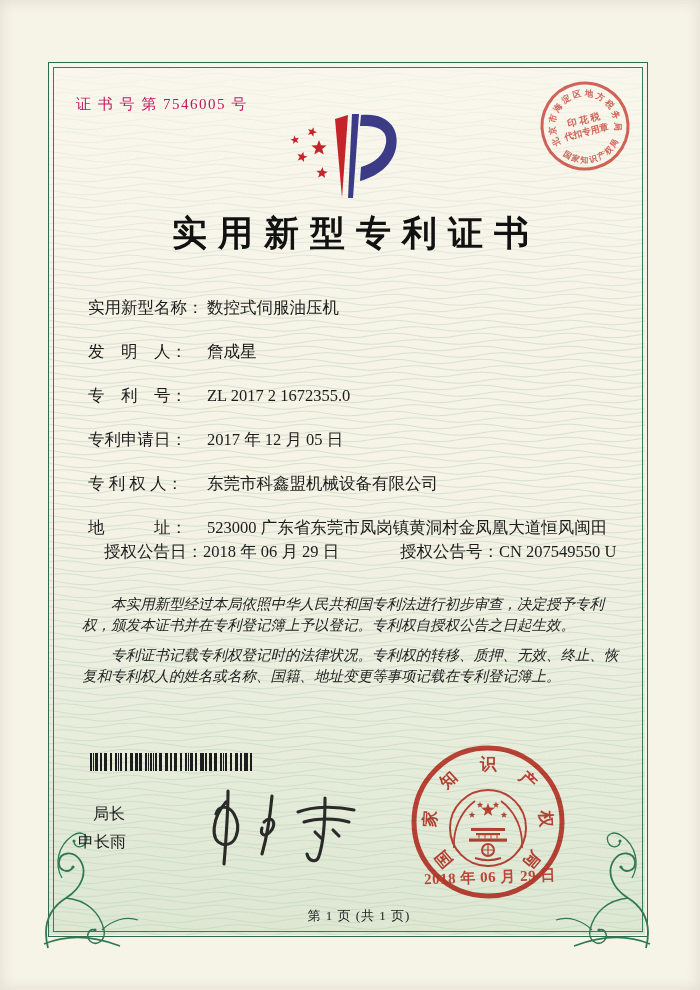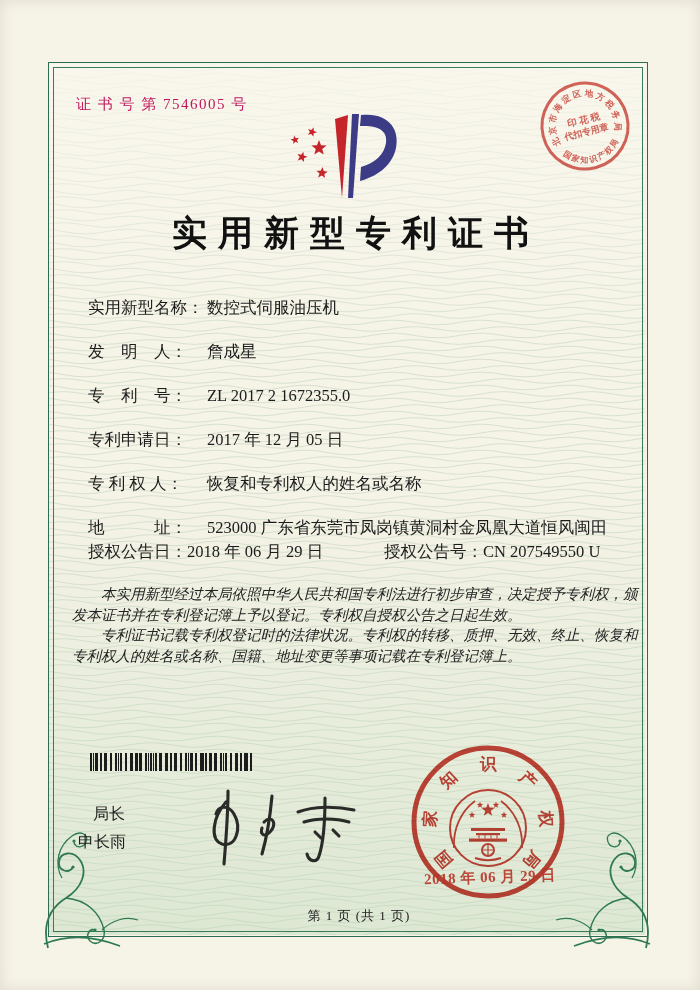--- a/index.html
+++ b/index.html
@@ -14,23 +14,23 @@
                    linear-gradient(0deg,rgba(183,214,180,.4) 0%,rgba(183,214,180,0) 52%);}
   .cert-no{left:76px;top:95px;font-size:15px;letter-spacing:1.5px;color:#be185d;}
   .title{left:48px;top:210px;width:598px;text-align:center;font-size:35px;font-weight:600;
          letter-spacing:11px;padding-left:18px;box-sizing:border-box;color:#111;}
   .fields{left:88px;top:296px;right:66px;font-size:16.5px;}
   .row{margin-bottom:21px;line-height:23px;white-space:nowrap;font-family:Liberation Serif, serif;}
   .row .lab{display:inline-block;min-width:119px;vertical-align:top;}
   .row.addr{display:flex;white-space:normal;margin-bottom:0;}
   .row.addr .val2div{flex:1;}
   .grant-row{display:flex;margin-top:2px;white-space:nowrap;}
-  .grant-left{width:296px;}
+  .grant-left{width:296px;margin-left:16px;}
   .paras{left:72px;top:584px;right:62px;font-size:14.5px;line-height:20.5px;font-style:italic;color:#222;}
-  .paras p{margin:0;text-indent:2em;font-style:italic;}
+  .paras p{margin:10px;text-indent:2em;font-style:italic;}
   .barcode{left:90px;top:753px;width:162px;height:18px;
     background-image:
       repeating-linear-gradient(90deg,#1c1c1c 0 2px,transparent 2px 5px),
       repeating-linear-gradient(90deg,#1c1c1c 0 1px,transparent 1px 7px),
       repeating-linear-gradient(90deg,transparent 0 3px,#1c1c1c 3px 4px,transparent 4px 11px);}
   .sig-title{left:93px;top:804px;font-size:16px;}
   .sig-name{left:78px;top:832px;font-size:16px;}
   .seal-date{left:400px;top:868px;width:180px;text-align:center;font-size:15px;font-weight:bold;
              color:#b93527;letter-spacing:.5px;transform:rotate(-2deg);opacity:.9;}
   .footer{left:60px;top:907px;width:598px;text-align:center;font-size:13px;letter-spacing:1px;color:#222;}
@@ -230,21 +230,21 @@
     <div class="row">
       <span class="lab">发　明　人：</span><span>詹成星</span>
     </div>
     <div class="row">
       <span class="lab">专　利　号：</span><span>ZL 2017 2 1672355.0</span>
     </div>
     <div class="row">
       <span class="lab">专利申请日：</span><span>2017 年 12 月 05 日</span>
     </div>
     <div class="row">
-      <span class="lab">专 利 权 人：</span><span>恢复和专利权人的姓名或名称</span>
+      <span class="lab">专 利 权 人：</span><span>东莞市科鑫盟机械设备有限公司</span>
     </div>
     <div class="row addr">
       <span class="lab">地　　　址：</span>
       <div class="val2div">
         <div>523000 广东省东莞市凤岗镇黄洞村金凤凰大道恒风闽田</div>
       </div>
     </div>
     <div class="grant-row">
       <div class="grant-left">
         <span>授权公告日：</span><span>2018 年 06 月 29 日</span>

